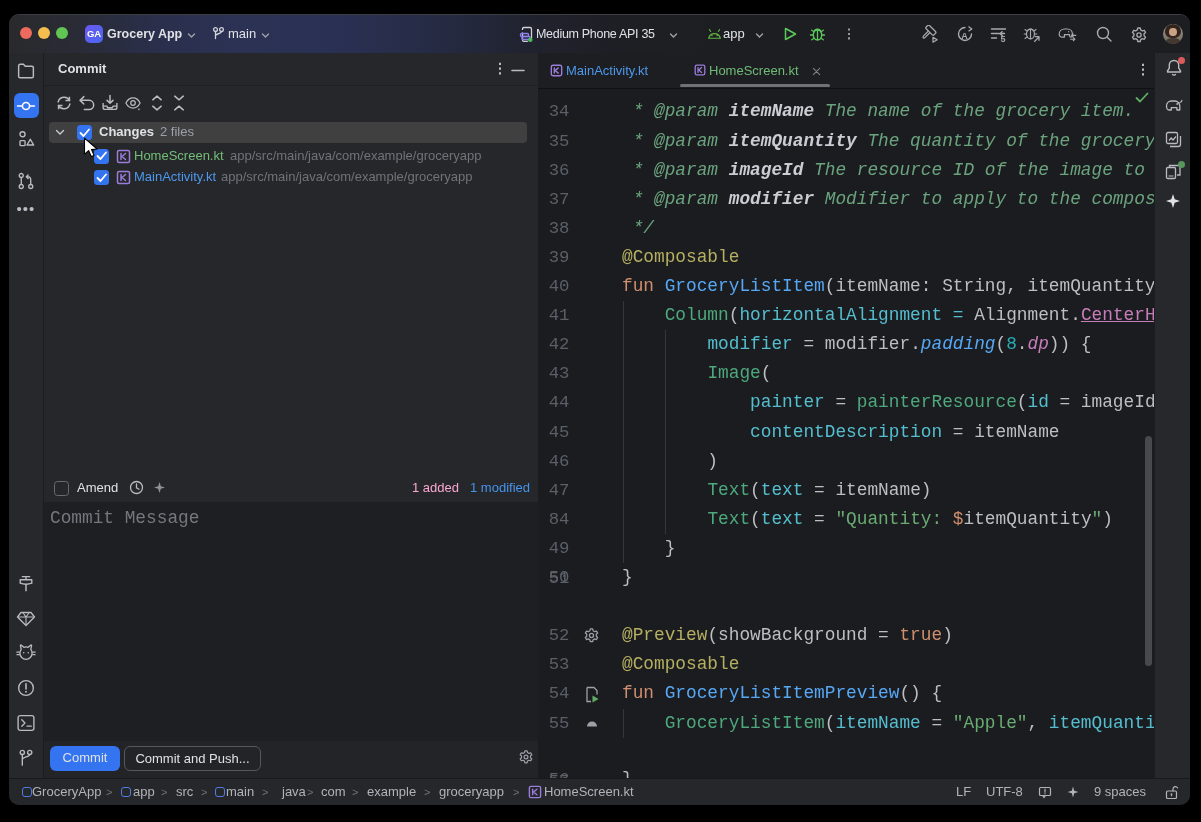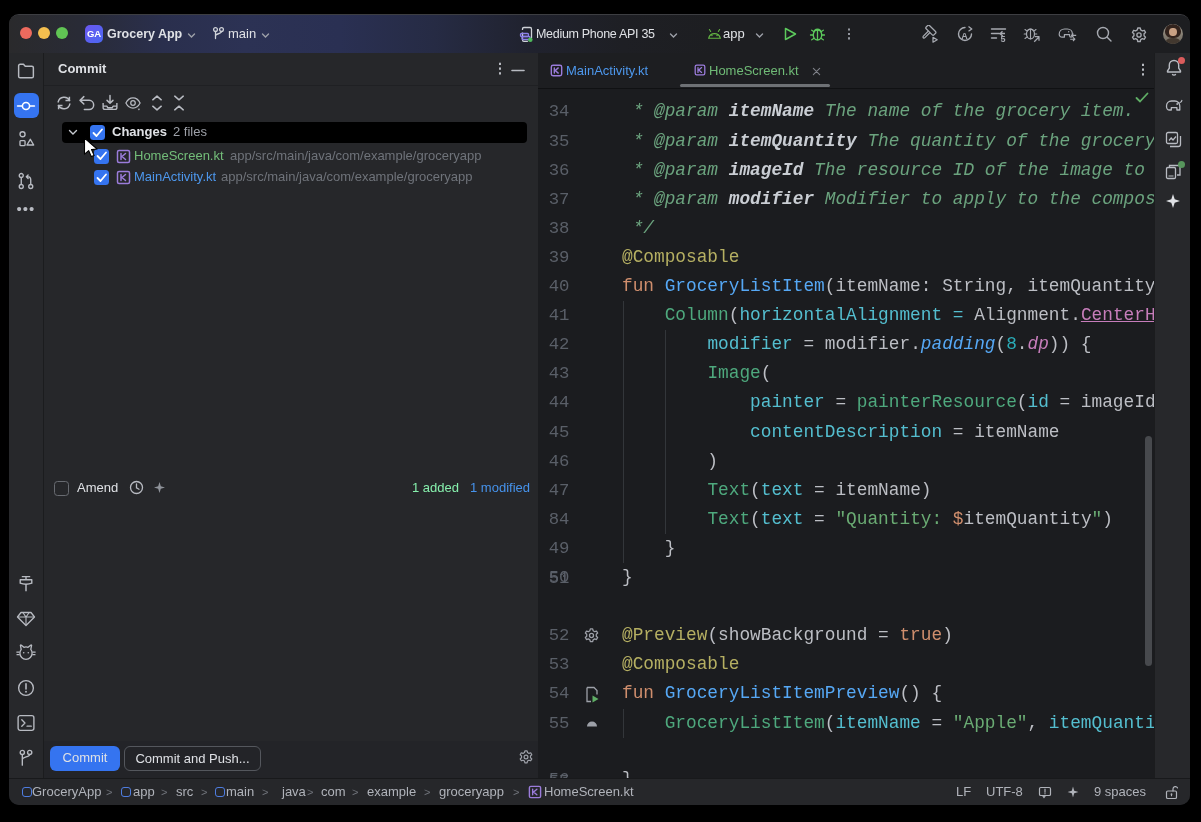--- a/index.html
+++ b/index.html
@@ -16,21 +16,21 @@
 .chev svg{display:block}
 
 #leftstrip{position:absolute;left:0;top:38px;width:35px;bottom:27px;background:#27282b;border-right:1px solid #1b1c1e;}
 .sicon{position:absolute;left:50%;transform:translateX(-50%);width:20px;height:20px;}
 
 #panel{position:absolute;left:35px;top:38px;width:493.5px;bottom:27px;background:#26272a;}
 #panelhead{position:absolute;left:0;top:0;width:100%;height:33px;border-bottom:1px solid #1f2023;}
 #panelhead .title{position:absolute;left:14px;top:8px;font-size:13px;font-weight:bold;color:#dfe1e5;}
 .ptool{position:absolute;top:3px;width:18px;height:18px;}
 .trow{position:absolute;left:5px;right:11px;height:21px;border-radius:4px;font-size:13px;color:#dfe1e5;}
-.trow.sel{background:#000000;margin-left:13px;}
+.trow.sel{background:#404040;}
 .cb{position:absolute;width:15px;height:15px;border-radius:3.5px;background:#3574f0;top:3px;}
 .cb svg{position:absolute;left:1.5px;top:2.5px;}
 .cb.un{background:transparent;border:1.5px solid #686b71;}
 .ktico{position:absolute;top:3px;width:15px;height:15px;}
 .fname{position:absolute;top:2px;font-size:13px;}
 .fpath{position:absolute;top:2px;font-size:13px;color:#6f737a;}
 
 #amendrow{position:absolute;left:0;width:100%;top:426px;height:26px;}
 
 #msgbox{position:absolute;left:0;top:449px;width:100%;height:241px;background:#1e1f22;}
@@ -318,23 +318,26 @@
     <div id="amendrow">
       <div class="cb un" style="left:10px;top:2px;"></div>
       <span style="position:absolute;left:33px;top:1px;font-size:13px;color:#dfe1e5;">Amend</span>
       <svg style="position:absolute;left:85px;top:1px;" width="15" height="15" viewBox="0 0 15 15">
           <circle cx="7.5" cy="7.5" r="6" stroke="#b8bbc2" stroke-width="1.3" fill="none"></circle>
           <path d="M7.5 4v3.8l2.5 1.4" stroke="#b8bbc2" stroke-width="1.3" fill="none" stroke-linecap="round"></path>
         </svg>
       <svg style="position:absolute;left:109px;top:2px;" width="13" height="13" viewBox="0 0 13 13">
           <path d="M6.5 1l1.3 4.2L12 6.5 7.8 7.8 6.5 12 5.2 7.8 1 6.5l4.2-1.3z" fill="#8f939a"></path>
         </svg>
-      <span style="position:absolute;left:368px;top:1px;font-size:13px;color:#86efac;">1 added</span>
+      <span style="position:absolute;left:368px;top:1px;font-size:13px;color:#f9a8d4;">1 added</span>
       <span style="position:absolute;left:426px;top:1px;font-size:13px;color:#4693ec;">1 modified</span>
     </div>
+    <div id="msgbox">
+        <div class="ph">Commit Message</div>
+      </div>
     <div id="btnrow">
       <div class="btn" id="btn-commit">Commit</div>
       <div class="btn" id="btn-push">Commit and Push...</div>
       <svg style="position:absolute;left:474px;top:8px;" width="16" height="16" viewBox="0 0 16 16">
           <path d="M6.9 1.8h2.2l.4 1.7 1.5.9 1.7-.6 1.1 1.9-1.3 1.2v1.8l1.3 1.2-1.1 1.9-1.7-.6-1.5.9-.4 1.7H6.9l-.4-1.7-1.5-.9-1.7.6-1.1-1.9 1.3-1.2V6.9L2.2 5.7l1.1-1.9 1.7.6 1.5-.9z" stroke="#9da0a8" stroke-width="1.2" fill="none" stroke-linejoin="round"></path>
           <circle cx="8" cy="8" r="1.9" stroke="#9da0a8" stroke-width="1.2" fill="none"></circle>
         </svg>
     </div>
   </div>
   <div id="editor">

